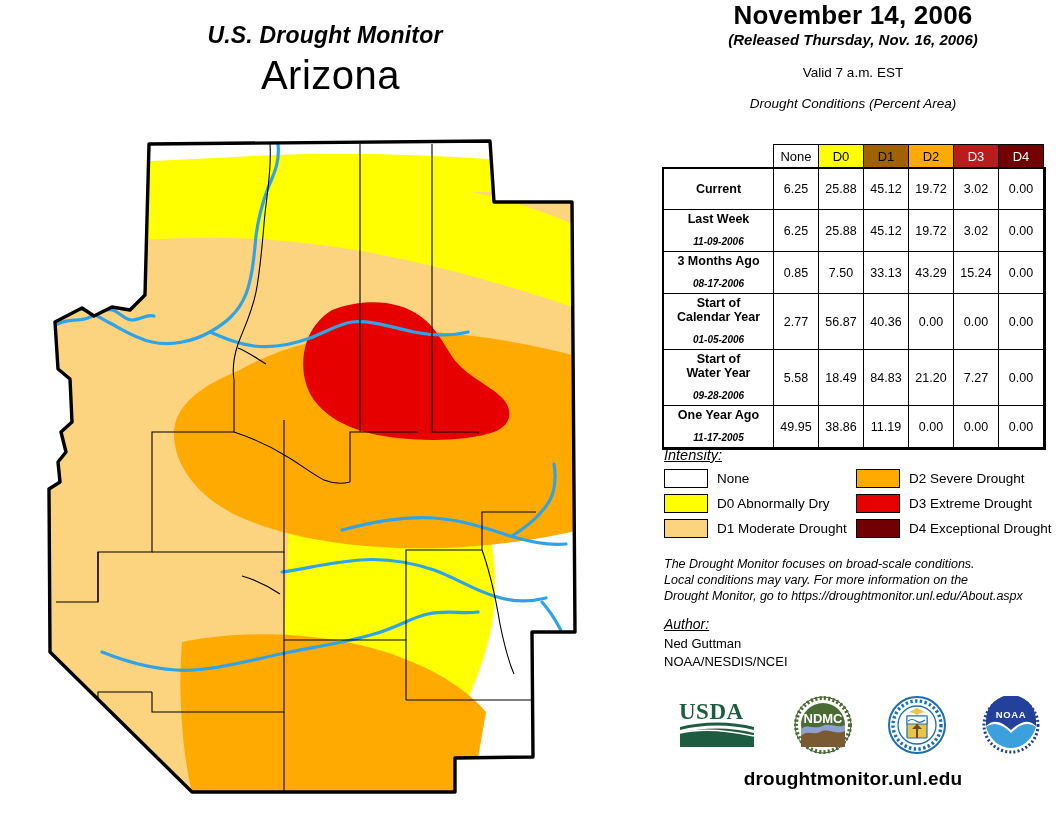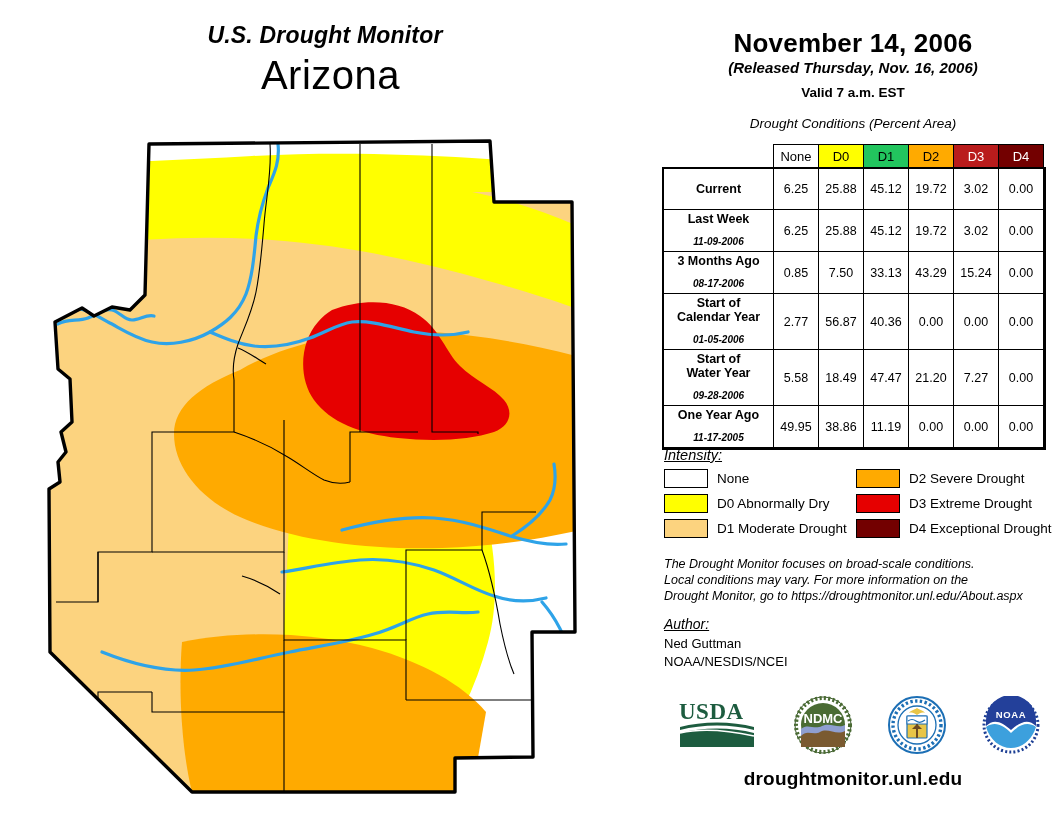--- a/index.html
+++ b/index.html
@@ -22,24 +22,24 @@
   }
   #map-title-block .state-title {
     font-size:40px; font-weight:normal; margin-top:4px; letter-spacing:.5px;margin-left:11px;
   }
 
   #az-map { position:absolute; left:42px; top:132px; width:570px; height:670px; }
 
   
   #info-panel { position:absolute; left:650px; top:0; width:406px; height:816px; }
 
-  #date-block { text-align:center; padding-top:28px; }
+  #date-block { text-align:center; }
   #date-block .big-date { font-size:26px; font-weight:bold; letter-spacing:.2px; }
   #date-block .released { font-size:15px; font-weight:bold; font-style:italic; }
-  #date-block .valid { font-size:13.5px; font-weight:bold; margin-top:9px; }
+  #date-block .valid { font-size:13.5px; font-weight:normal; margin-top:17px; }
 
   #table-caption {
     text-align:center; font-size:13.5px; font-style:italic; margin-top:16px;
   }
 
   
   #drought-table {
     position:absolute; left:13px; top:144px; width:380px;
     border-collapse:collapse; table-layout:fixed;
   }
@@ -47,21 +47,21 @@
   #drought-table col.c-val   { width:45px; }
   #drought-table th, #drought-table td {
     border:1px solid #000; text-align:center; font-size:12.5px; padding:0;
   }
   #drought-table thead th {
     height:23px; font-weight:normal; font-size:13px; line-height:23px;
   }
   #drought-table thead th.blank { border:none; }
   #drought-table thead th.h-none { background:#ffffff; color:#000; }
   #drought-table thead th.h-d0   { background:#FFFF00; color:#000; }
-  #drought-table thead th.h-d1   { background:#22c55e; color:#000; }
+  #drought-table thead th.h-d1   { background:#a16207; color:#000; }
   #drought-table thead th.h-d2   { background:#FFAA00; color:#000; }
   #drought-table thead th.h-d3   { background:#b91c1c; color:#fff; }
   #drought-table thead th.h-d4   { background:#730000; color:#fff; }
   #drought-table tbody tr { height:41px; }
   #drought-table tbody td.rowlabel {
     text-align:center; font-weight:bold; font-size:12.5px; line-height:14px; padding:2px 0;
   }
   #drought-table tbody td.rowlabel .sub {
     display:block; font-weight:bold; font-style:italic; font-size:10px; margin-top:9px;
   }
@@ -284,21 +284,21 @@
           <td class="val">56.87</td>
           <td class="val">40.36</td>
           <td class="val">0.00</td>
           <td class="val">0.00</td>
           <td class="val">0.00</td>
         </tr>
         <tr>
           <td class="rowlabel"><span>Start of<br>Water Year</span><span class="sub">09-28-2006</span></td>
           <td class="val">5.58</td>
           <td class="val">18.49</td>
-          <td class="val">47.47</td>
+          <td class="val">84.83</td>
           <td class="val">21.20</td>
           <td class="val">7.27</td>
           <td class="val">0.00</td>
         </tr>
         <tr>
           <td class="rowlabel"><span>One Year Ago</span><span class="sub">11-17-2005</span></td>
           <td class="val">49.95</td>
           <td class="val">38.86</td>
           <td class="val">11.19</td>
           <td class="val">0.00</td>

